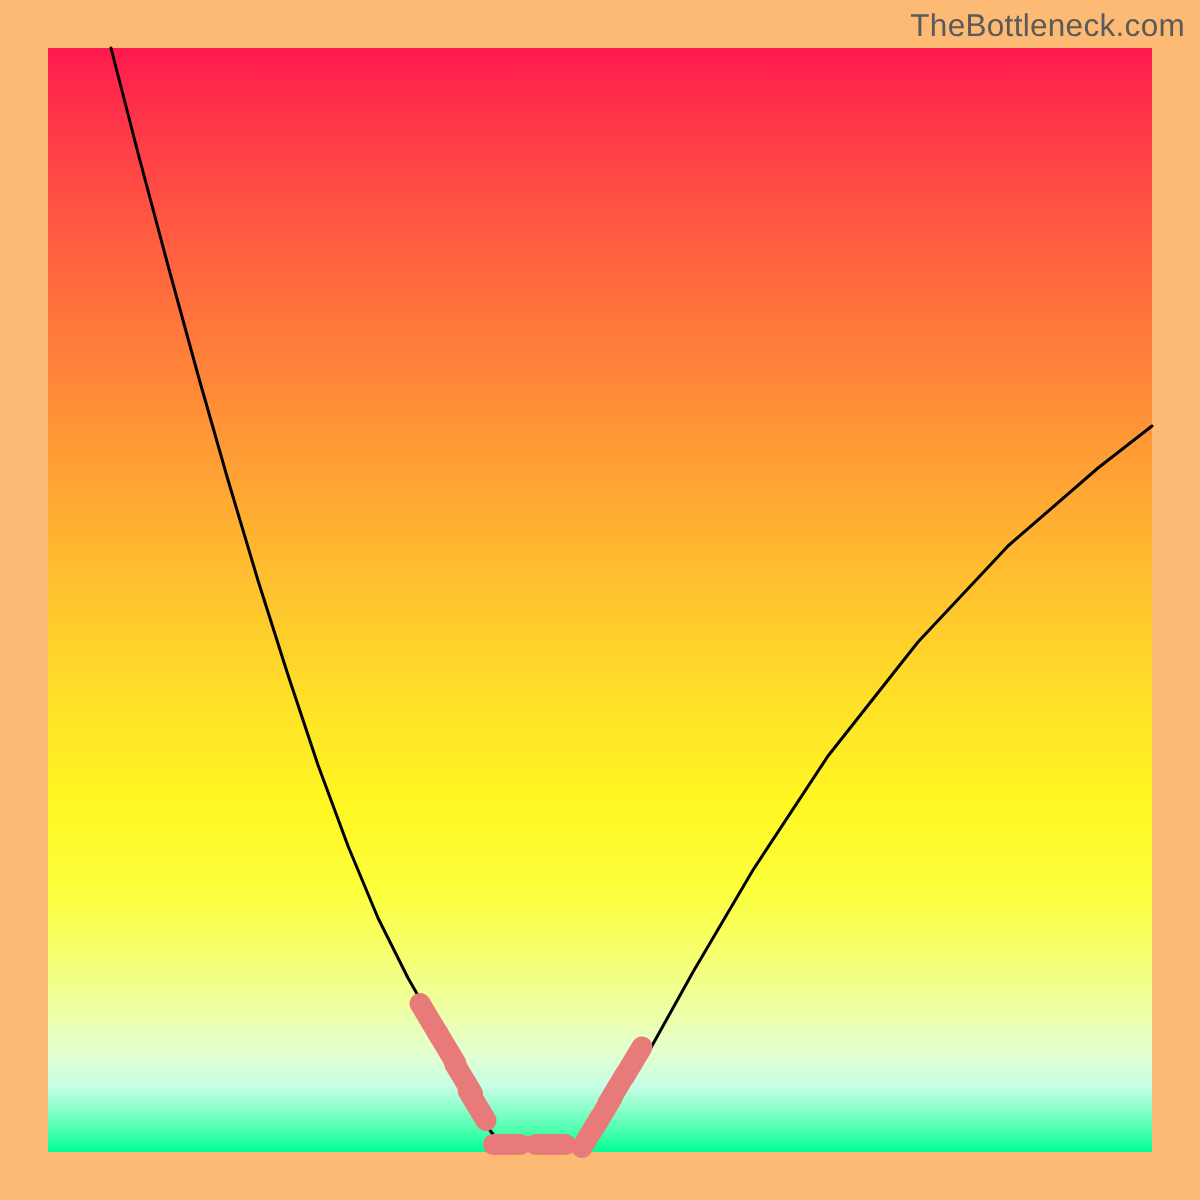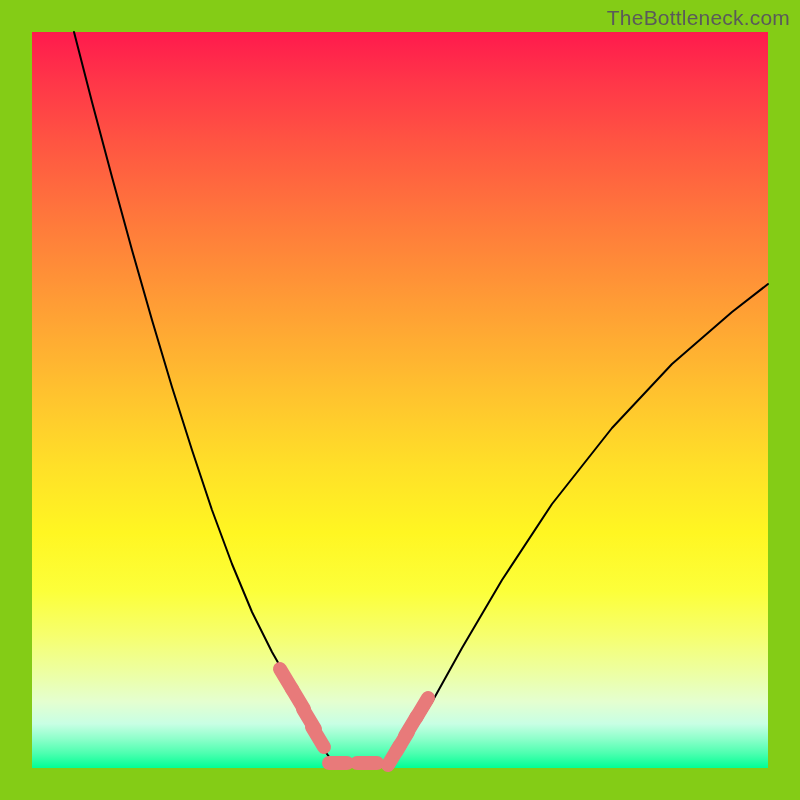--- a/index.html
+++ b/index.html
@@ -8,21 +8,21 @@
     width: 800px;
     height: 800px;
     overflow: hidden;
     background: #000;
     font-family: Arial, Helvetica, sans-serif;
   }
   .container {
     position: relative;
     width: 800px;
     height: 800px;
-    background: #84cc16;
+    background: #fdba74;
   }
   .plot-area {
     position: absolute;
     left: 32px;
     top: 32px;
     width: 736px;
     height: 736px;
     background: linear-gradient(to bottom,
       #ff1a4d 0%,
       #ff3349 6%,

